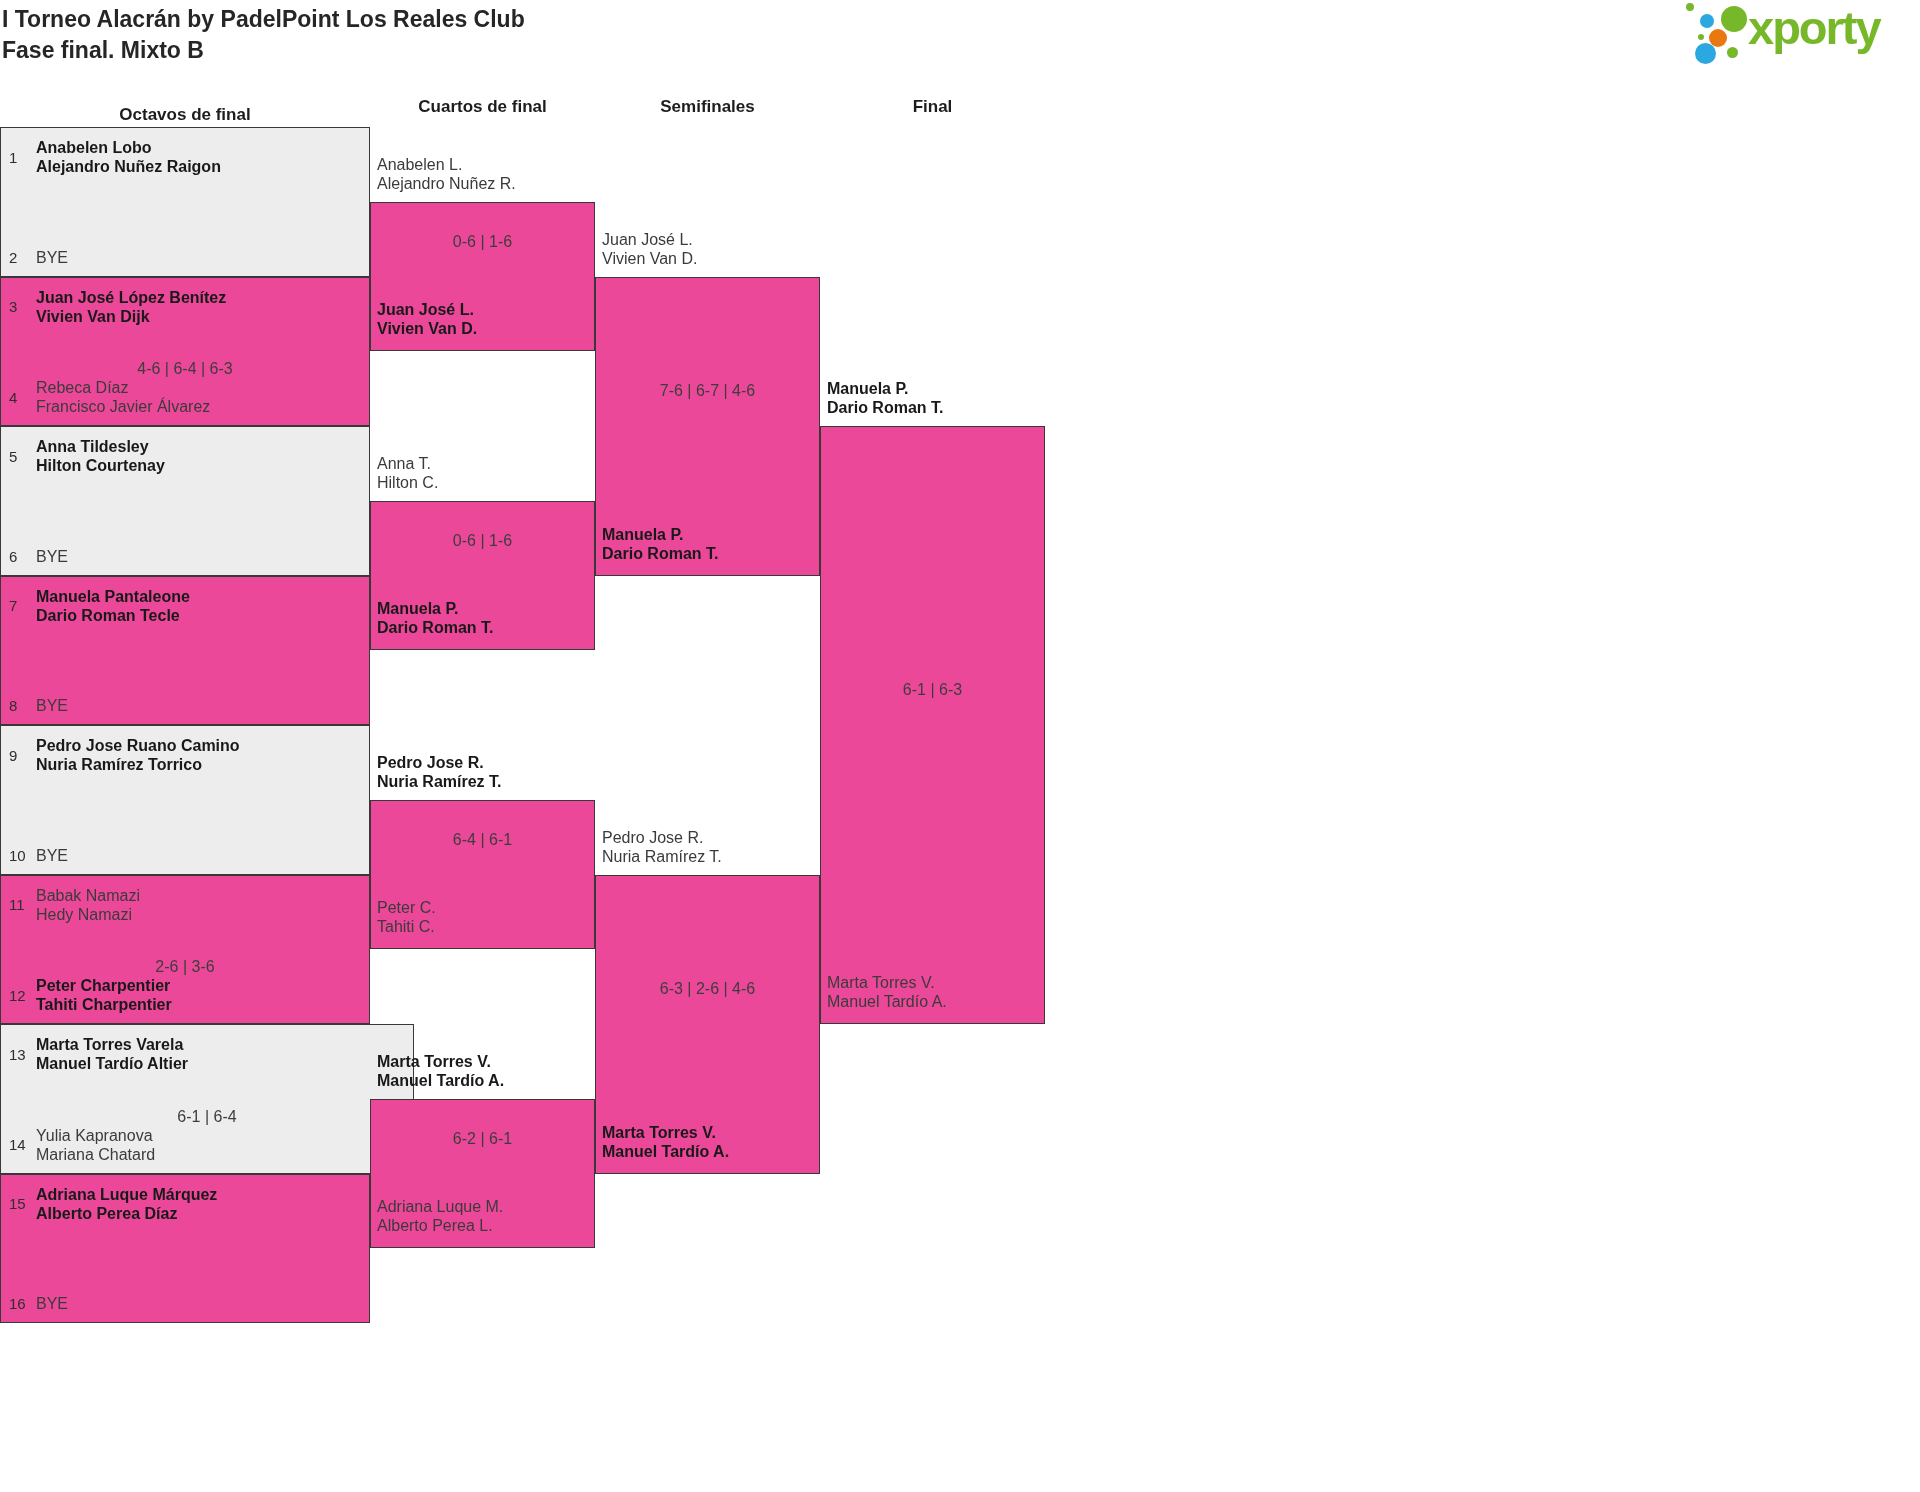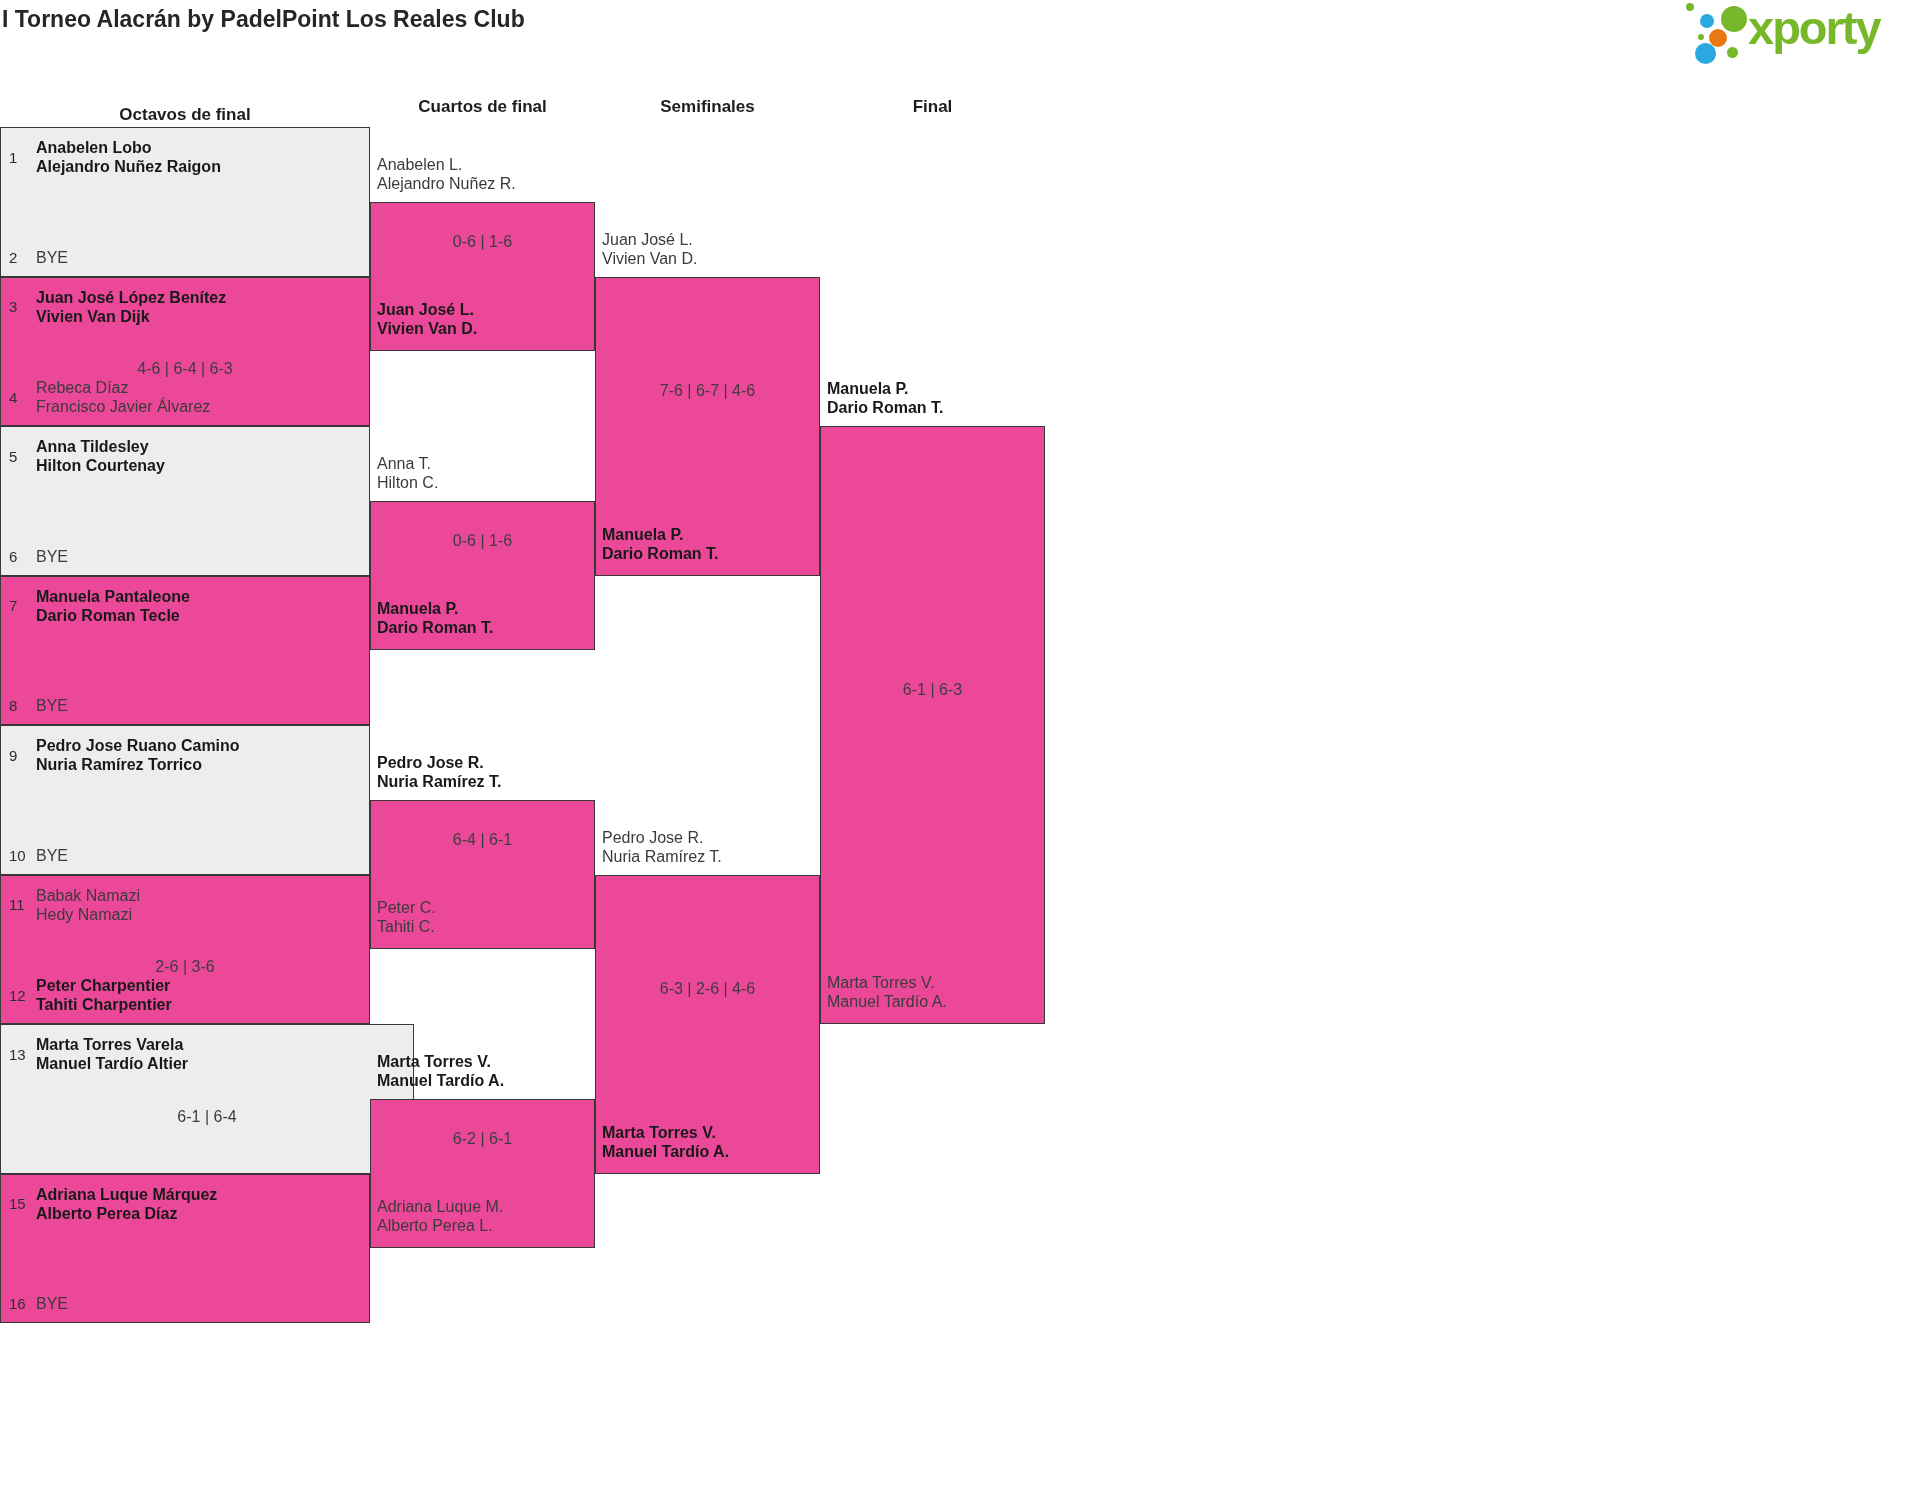--- a/index.html
+++ b/index.html
@@ -35,20 +35,21 @@
   .dot-blue{background:#2ca8e0;}
   .dot-orange{background:#e8780f;}
   .wordmark{position:absolute;left:62px;top:4px;font-size:47px;font-weight:700;
     letter-spacing:-2px;color:#76b82a;line-height:1;}
 </style>
 </head>
 <body>
 
 <div class="page-title">
   <div>I Torneo Alacrán by PadelPoint Los Reales Club</div>
+  <div>Fase final. Mixto B</div>
 </div>
 
 <div class="logo">
   <span class="dot dot-green" style="left:0;top:3px;width:8px;height:8px;"></span>
   <span class="dot dot-blue" style="left:14px;top:14px;width:14px;height:14px;"></span>
   <span class="dot dot-green" style="left:35px;top:6px;width:26px;height:26px;"></span>
   <span class="dot dot-green" style="left:12px;top:34px;width:6px;height:6px;"></span>
   <span class="dot dot-orange" style="left:23px;top:29px;width:18px;height:18px;"></span>
   <span class="dot dot-blue" style="left:9px;top:43px;width:21px;height:21px;"></span>
   <span class="dot dot-green" style="left:41px;top:47px;width:11px;height:11px;"></span>
@@ -170,20 +171,27 @@
 
 <div class="obox shaded" style="left:0;top:1024px;width:414px;height:149.5px;">
   <div class="slot slot-top">
     <div class="seed">13</div>
     <div class="names winner">
       <div class="line">Marta Torres Varela</div>
       <div class="line">Manuel Tardío Altier</div>
     </div>
   </div>
   <div class="score">6-1 | 6-4</div>
+  <div class="slot slot-bottom">
+    <div class="seed">14</div>
+    <div class="names">
+      <div class="line">Yulia Kapranova</div>
+      <div class="line">Mariana Chatard</div>
+    </div>
+  </div>
 </div>
 
 <div class="obox" style="left:0;top:1173.5px;width:370px;height:149.5px;">
   <div class="slot slot-top">
     <div class="seed">15</div>
     <div class="names winner">
       <div class="line">Adriana Luque Márquez</div>
       <div class="line">Alberto Perea Díaz</div>
     </div>
   </div>

